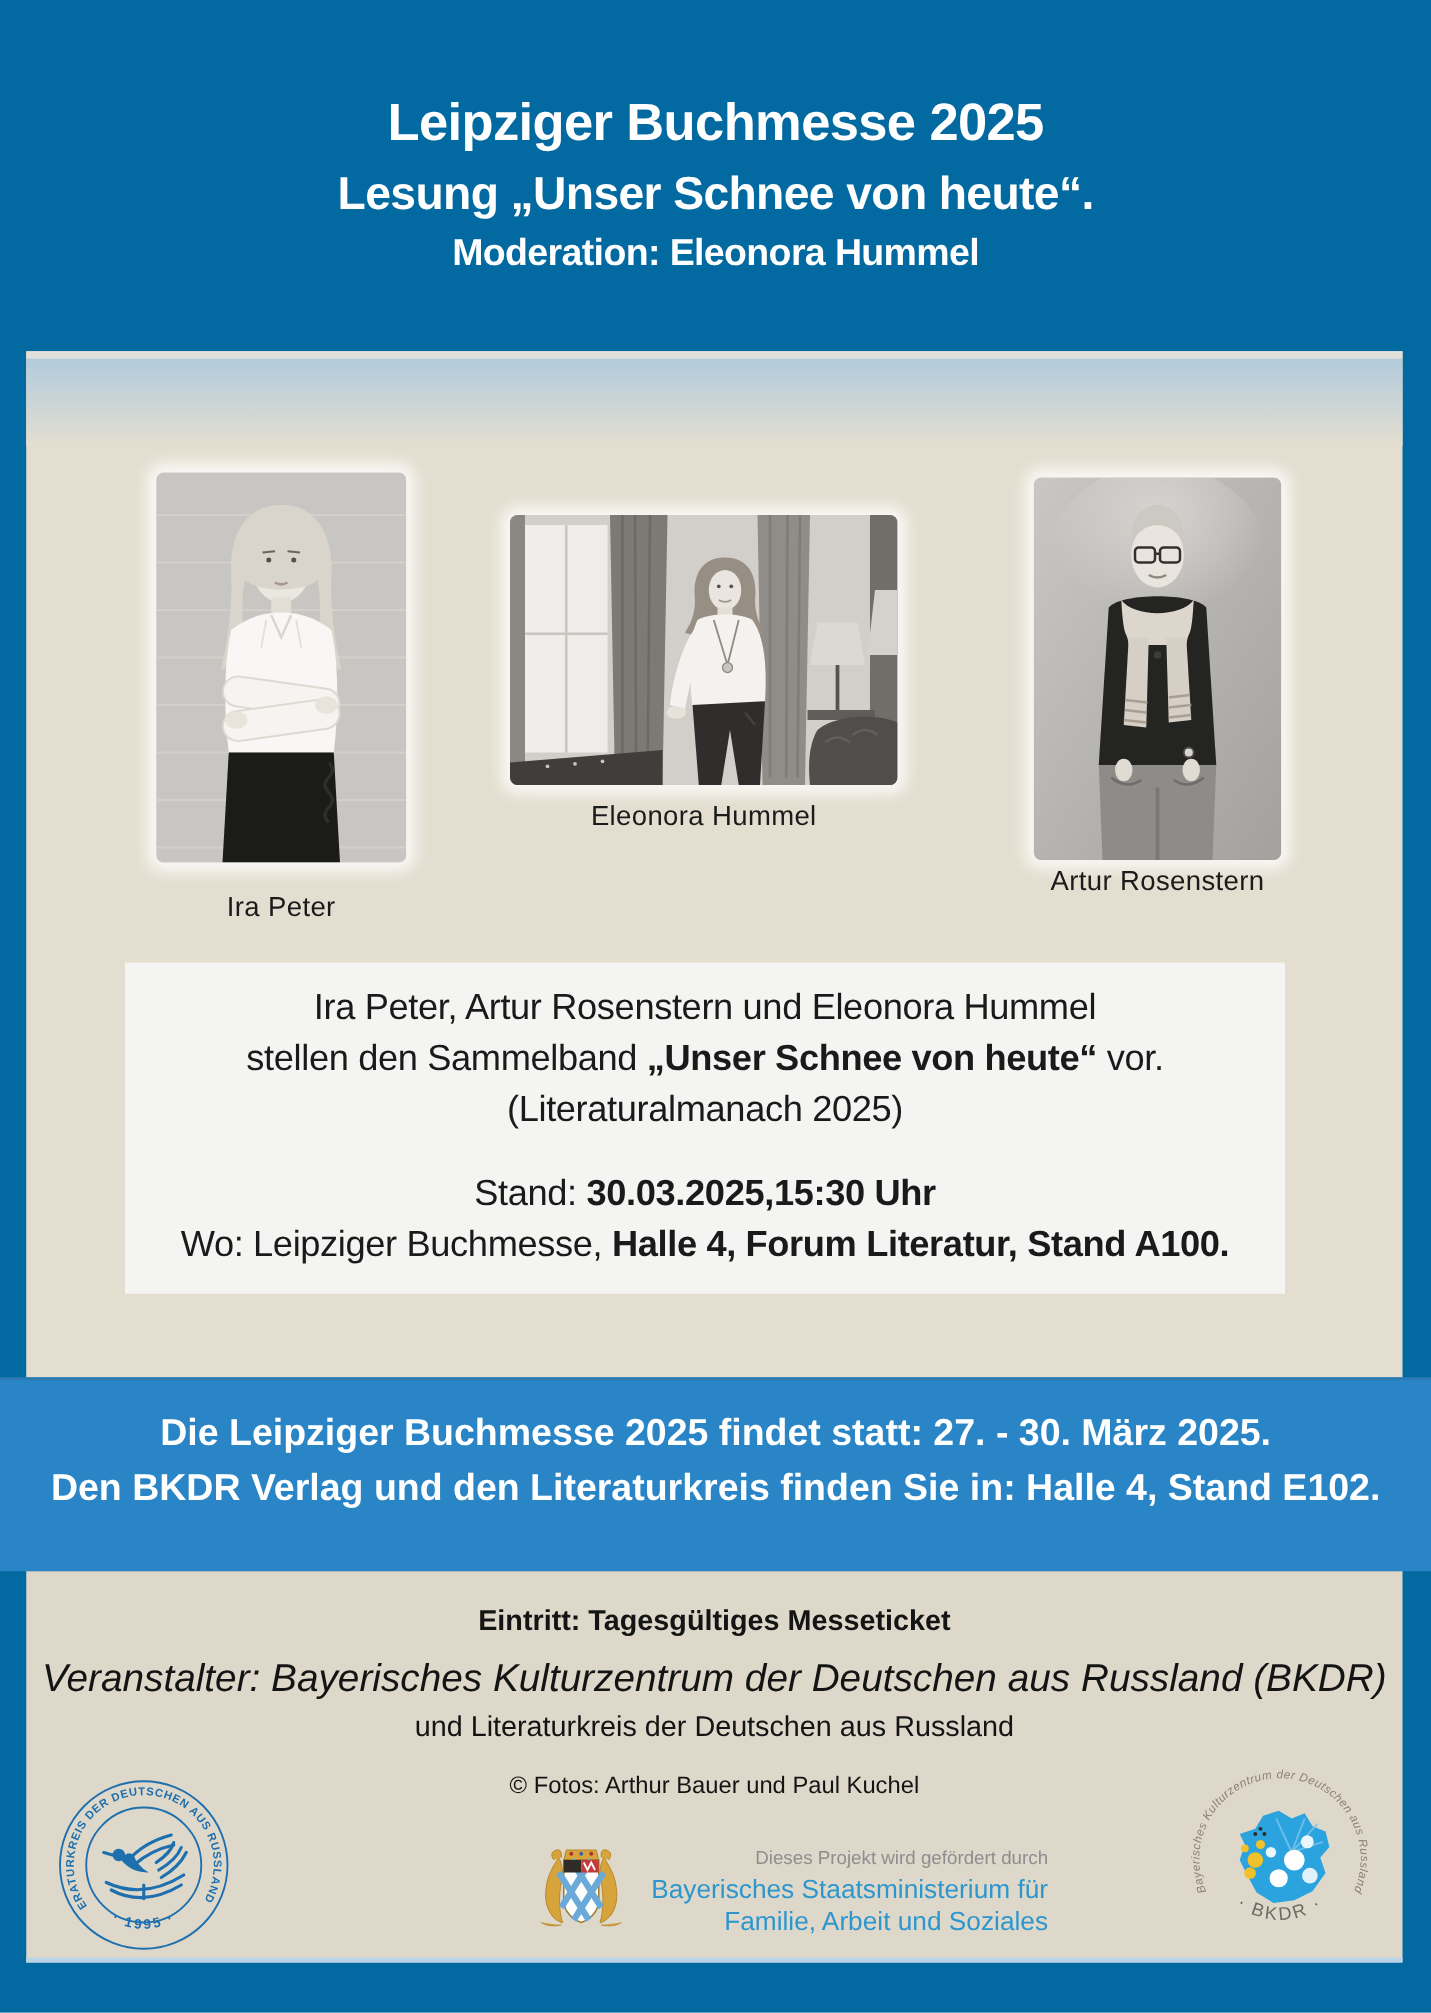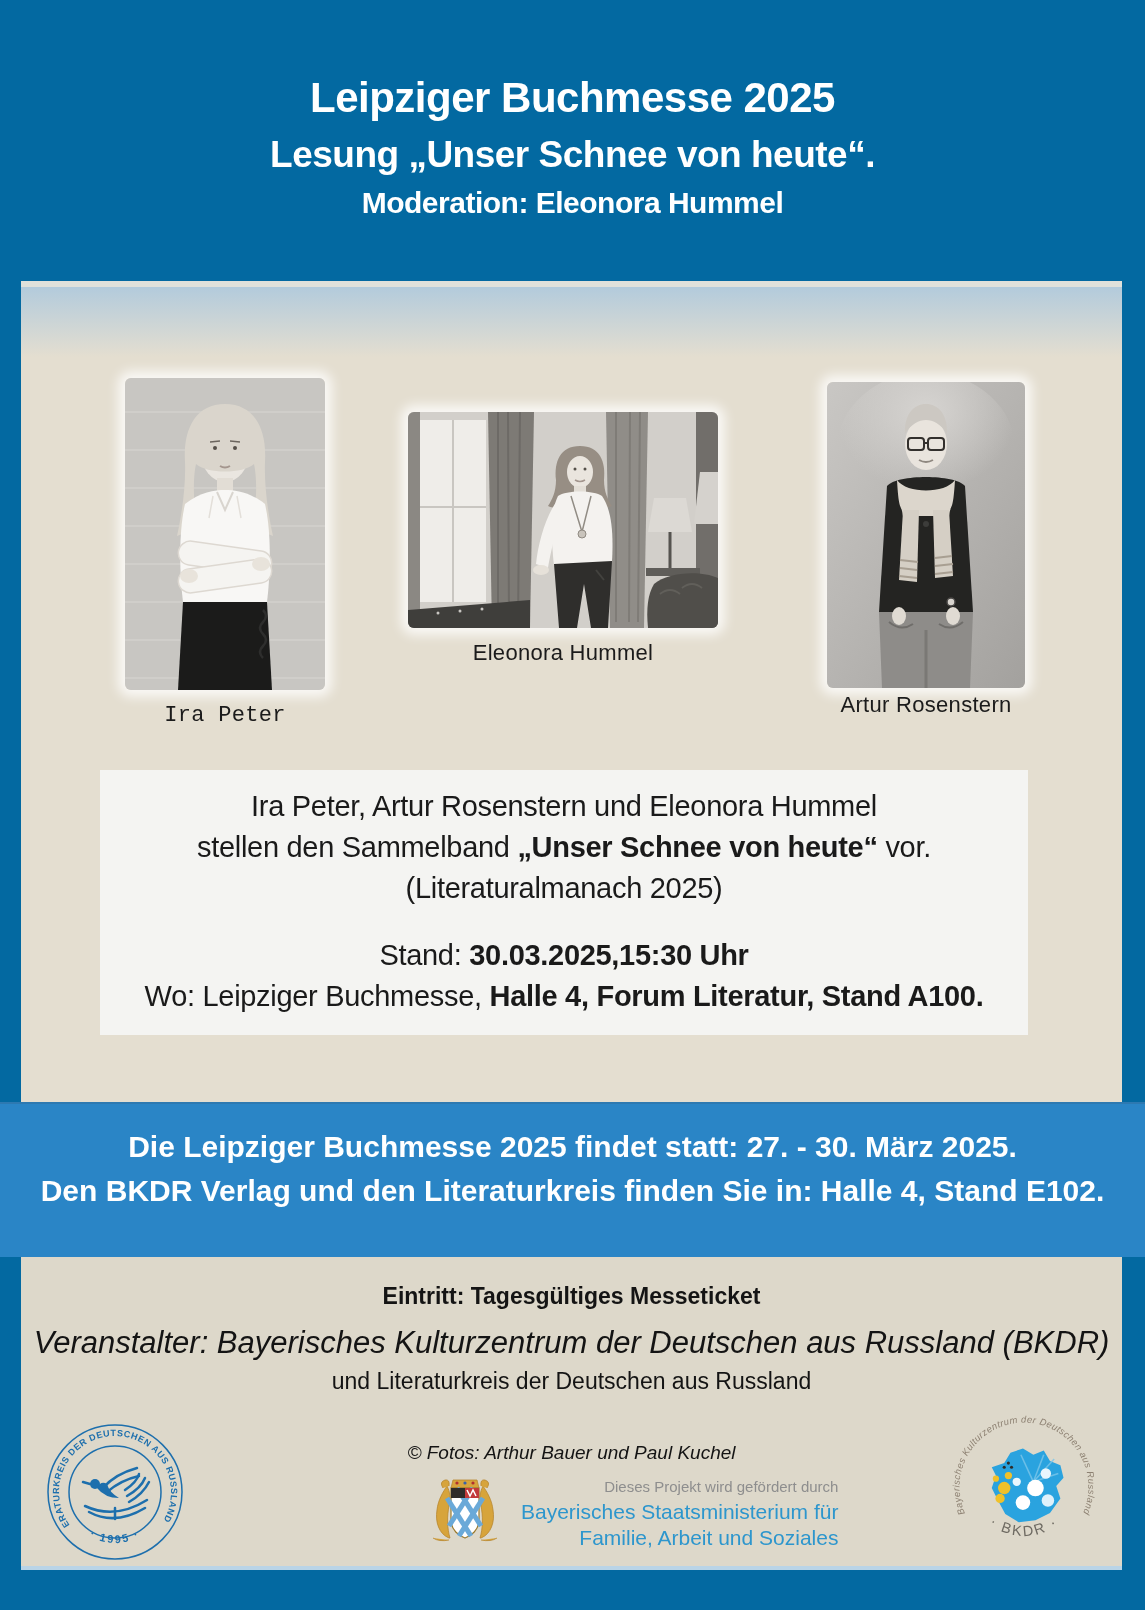--- a/index.html
+++ b/index.html
@@ -14,21 +14,21 @@
 
   
   .main-panel{position:absolute;left:21px;top:281px;width:1101px;height:821px;background:#e4ded0;}
   .panel-topline{position:absolute;top:0;left:0;right:0;height:6px;background:#e0e1db;}
   .panel-fade{position:absolute;top:6px;left:0;right:0;height:70px;background:linear-gradient(#b3cbdc,#e4ded0);}
 
   .figure{position:absolute;text-align:center;}
   .photo{display:block;border-radius:6px;box-shadow:0 0 12px 7px rgba(255,255,255,0.8);}
   .caption{font-size:22px;color:#1b1b1b;letter-spacing:0.3px;}
   #fig-ira{left:104px;top:97px;width:200px;}
-  #fig-ira .caption{margin-top:13px;font-family:Liberation Mono, monospace;}
+  #fig-ira .caption{margin-top:23px;}
   #fig-eleonora{left:387px;top:131px;width:310px;}
   #fig-eleonora .caption{margin-top:12px;}
   #fig-artur{left:806px;top:101px;width:198px;}
   #fig-artur .caption{margin-top:4px;}
 
   .info-box{position:absolute;left:79px;top:489px;width:928px;background:#f4f4f2;
             text-align:center;color:#1a1a1a;font-size:29px;letter-spacing:-0.3px;
             padding:16px 0 18px 0;}
   .info-line{line-height:41px;}
   .info-gap{height:26px;}
@@ -40,21 +40,21 @@
              text-align:center;color:#ffffff;font-weight:bold;font-size:30px;padding-top:21px;}
   .fair-line{line-height:44px;}
 
   
   .footer-panel{position:absolute;left:21px;top:1257px;width:1101px;height:313px;background:#ddd8ca;
                 border-bottom:4px solid #b9d4e7;box-sizing:border-box;}
   .f-line{position:absolute;left:0;width:100%;text-align:center;color:#141414;}
   .f-admission{top:26px;font-size:23px;font-weight:bold;}
   .f-org1{top:68px;font-size:31px;font-style:italic;}
   .f-org2{top:111px;font-size:23px;}
-  .f-credit{top:161px;font-size:19px;font-style:italic;margin-top:24px;}
+  .f-credit{top:161px;font-size:19px;}
 
   .logo-lit{position:absolute;left:24px;top:165px;width:140px;height:140px;}
   .coat{position:absolute;left:402px;top:219px;width:84px;height:68px;}
   .ministry-text{position:absolute;left:500px;top:221px;text-align:right;}
   .fund-note{font-size:15px;color:#8e8e8e;margin-bottom:4px;}
   .min-name{font-size:21px;color:#2d96cd;line-height:26px;}
   .logo-bkdr{position:absolute;left:925px;top:152px;width:156px;height:156px;}
 </style>
 </head>
 <body>

